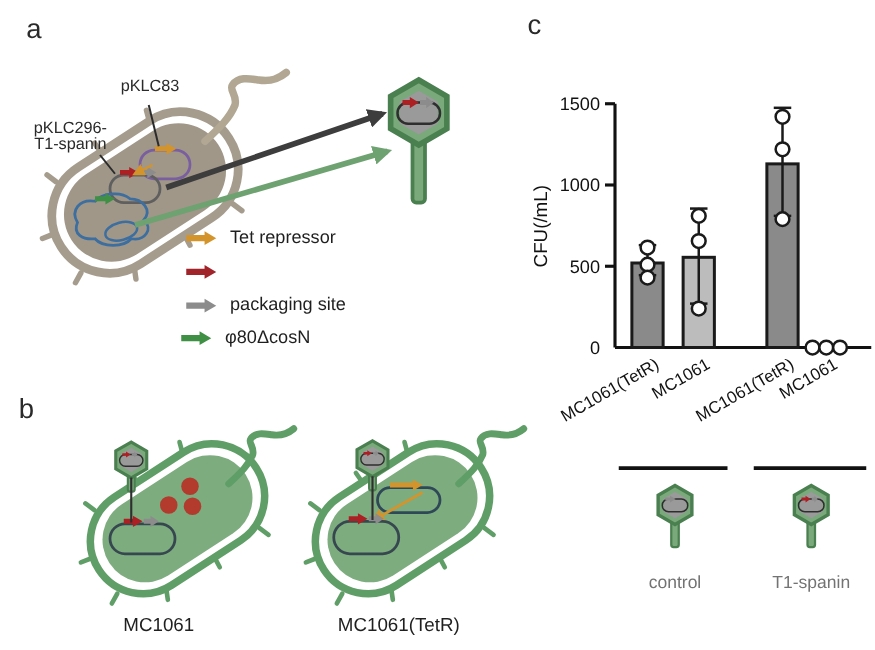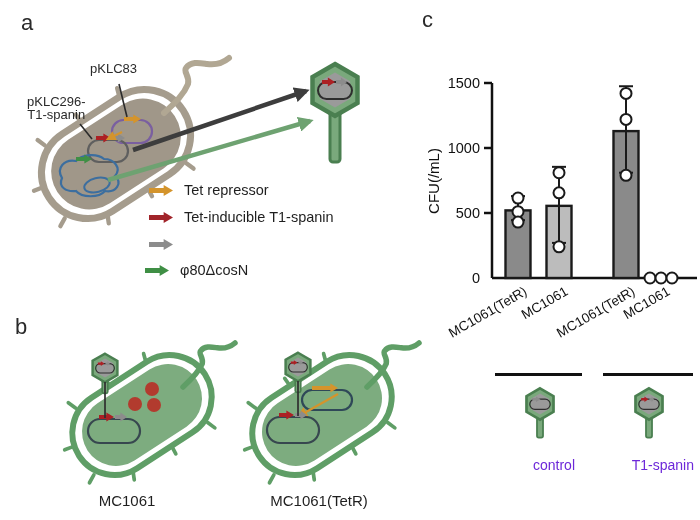--- a/index.html
+++ b/index.html
@@ -5,21 +5,21 @@
   html,body{margin:0;padding:0;background:#ffffff;}
   #canvas{
     position:relative;width:700px;height:520px;background:#ffffff;overflow:hidden;
     font-family:"Liberation Sans","DejaVu Sans",sans-serif;color:#1f1f1f;
   }
   .plabel{position:absolute;font-size:22px;color:#2a2a2a;}
   .small-label{position:absolute;font-size:13px;line-height:13px;color:#2a2a2a;text-align:center;}
   .legend-row{position:absolute;display:flex;align-items:center;gap:9px;height:16px;text-align:right;}
   .legend-text{font-size:14.5px;color:#1f1f1f;white-space:nowrap;}
   .cell-label{position:absolute;font-size:15px;text-align:center;color:#1f1f1f;}
-  .grp-label{position:absolute;font-size:14px;text-align:right;color:#6d28d9;}
+  .grp-label{position:absolute;font-size:14px;text-align:center;color:#737373;}
   .ylab{position:absolute;left:433px;top:181px;transform:translate(-50%,-50%) rotate(-90deg);
         font-size:15px;color:#111;white-space:nowrap;}
   .bracket{position:absolute;height:2.5px;background:#111;}
   svg{position:absolute;overflow:visible;}
 </style>
 </head>
 <body>
 
 <div id="canvas">
 
@@ -68,44 +68,44 @@
       <g>
         <rect x="330" y="71" width="10" height="51" rx="3" fill="#7aa97c" stroke="#4a7f50" stroke-width="3"></rect>
         <polygon points="335.0,24.0 357.5,37.0 357.5,63.0 335.0,76.0 312.5,63.0 312.5,37.0" fill="#7aa97c" stroke="#4a7f50" stroke-width="4.5"></polygon>
         <polygon points="335.0,32.5 350.2,41.3 350.2,58.8 335.0,67.5 319.8,58.8 319.8,41.3" fill="#9a9a9a" stroke="none"></polygon>
         <rect x="318" y="42" width="34" height="17" rx="8.5" fill="none" stroke="#2e2e2e" stroke-width="2"></rect>
         <path d="M322 40.02 h5.85 v-2.52 l7.15 4.5 l-7.15 4.5 v-2.52 h-5.85 z" fill="#ac2024"></path>
         <path d="M336 40.02 h4.949999999999999 v-2.52 l6.050000000000001 4.5 l-6.050000000000001 4.5 v-2.52 h-4.949999999999999 z" fill="#8c8c8c"></path>
       </g>
     </svg>
 
-  <div class="small-label" style="left:90px;top:62px;width:60px;text-align:left">pKLC83</div>
+  <div class="small-label" style="left:90px;top:62px;width:60px;text-align:center">pKLC83</div>
 
   <div class="small-label" style="left:27px;top:95px">
     <span>pKLC296-</span><br>
     <span>T1-spanin</span>
   </div>
 
   <div>
     <div class="legend-row" style="left:148px;top:182px">
       <svg width="27" height="13" style="position:static">
         <path class="legend-arrow-path" fill="#d4942c" d="M1 4.08 h14.65 v-3.08 l9.35 5.5 l-9.35 5.5 v-3.08 h-14.65 z"></path>
       </svg>
       <span class="legend-text">Tet repressor</span>
     </div>
     <div class="legend-row" style="left:148px;top:209px">
       <svg width="27" height="13" style="position:static">
         <path class="legend-arrow-path" fill="#a1242a" d="M1 4.08 h14.65 v-3.08 l9.35 5.5 l-9.35 5.5 v-3.08 h-14.65 z"></path>
       </svg>
-      <span class="legend-text">Tet-inducible T1-spanin</span>
     </div>
     <div class="legend-row" style="left:148px;top:236px">
       <svg width="27" height="13" style="position:static">
         <path class="legend-arrow-path" fill="#8c8c8c" d="M1 4.08 h14.65 v-3.08 l9.35 5.5 l-9.35 5.5 v-3.08 h-14.65 z"></path>
       </svg>
+      <span class="legend-text">packaging site</span>
     </div>
     <div class="legend-row" style="left:144px;top:262px">
       <svg width="27" height="13" style="position:static">
         <path class="legend-arrow-path" fill="#3f8f45" d="M1 4.08 h14.65 v-3.08 l9.35 5.5 l-9.35 5.5 v-3.08 h-14.65 z"></path>
       </svg>
       <span class="legend-text">φ80ΔcosN</span>
     </div>
   </div>
 
   <svg id="svg-b" style="left:20px;top:330px" width="420" height="160">

